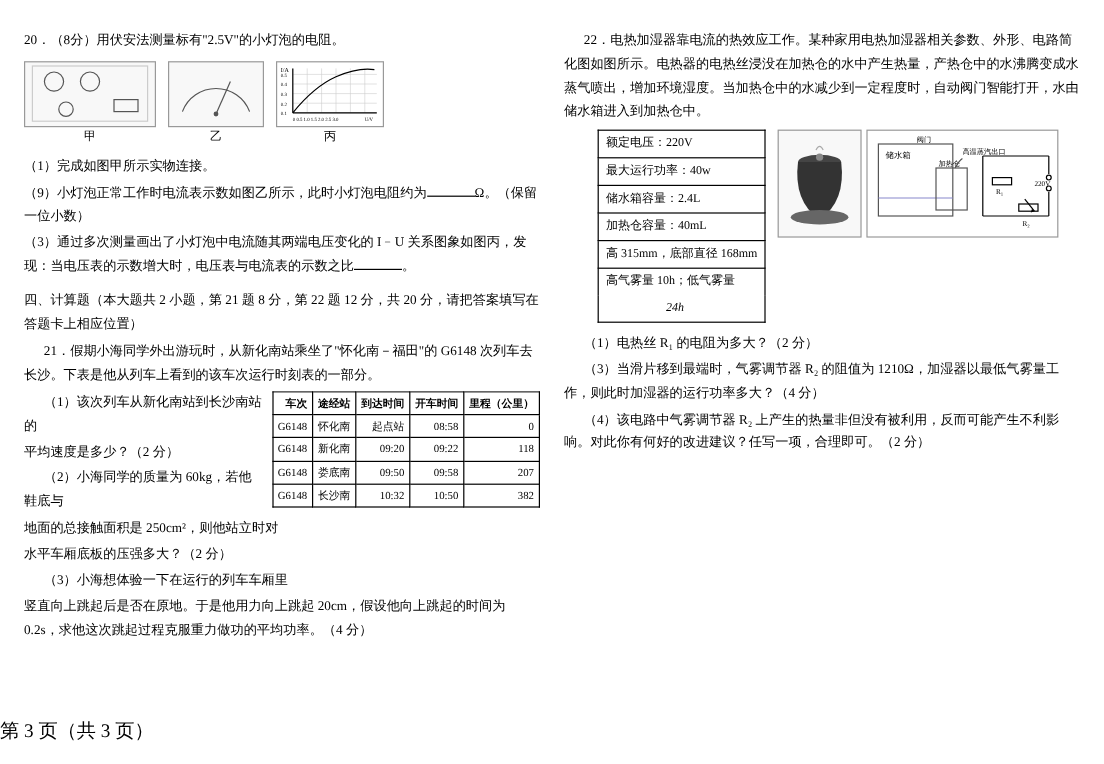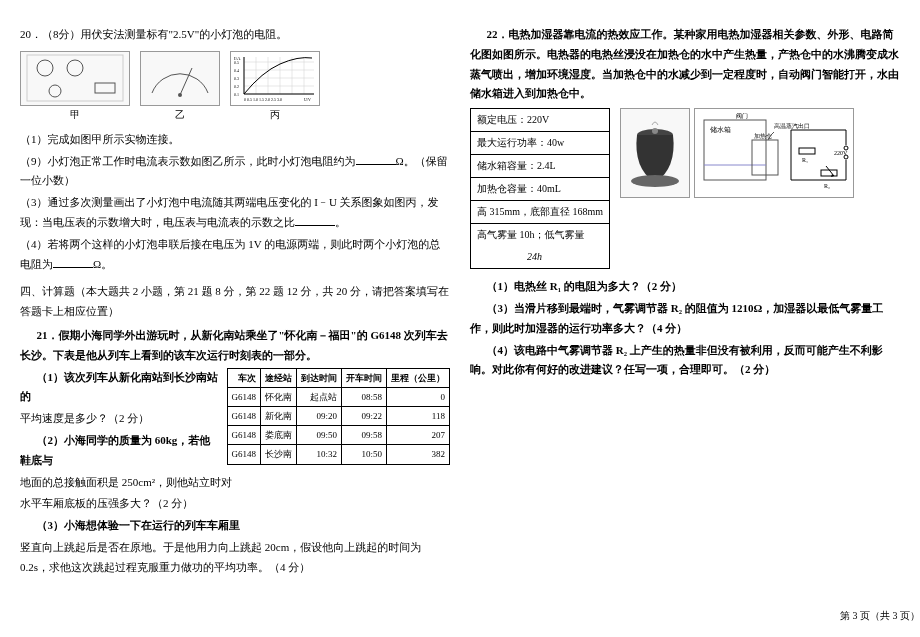--- a/index.html
+++ b/index.html
@@ -16,21 +16,21 @@
     .page {
       display: flex;
       gap: 20px;
       padding: 25px 20px 10px;
     }
     .column {
       flex: 1;
       min-width: 0;
     }
     .q-line { margin-bottom: 2px; }
-    .indent { text-indent: 1.5em; font-weight: bold; }
+    .indent { text-indent: 1.5em; }
     .figure-row {
       display: flex;
       gap: 10px;
       margin: 6px 0;
       justify-content: flex-start;
       align-items: center;
     }
     .figure-box {
       border: 1px solid #999;
       background: #f8f8f8;
@@ -59,35 +59,36 @@
       border: 1px solid #000;
       padding: 1px 4px;
       text-align: right;
       white-space: nowrap;
     }
     .spec-table {
       border-collapse: collapse;
       font-size: 10px;
       float: left;
       margin-right: 6px;
+      margin-left: 28px;
     }
     .spec-table td {
       border: 1px solid #000;
       padding: 2px 6px;
       white-space: nowrap;
     }
     .right-fig-row {
       display: flex;
       align-items: flex-start;
       gap: 4px;
       margin: 4px 0 8px;
     }
     .footer {
-      text-align: right;
-      font-size: 10px;
+      text-align: left;
+      font-size: 16px;
       position: absolute;
       bottom: 12px;
       width: 920px;
     }
     .clear { clear: both; }
     svg { display: block; }
   </style>
 </head>
 <body>
 
@@ -153,23 +154,20 @@
       </div>
     </div>
 
     <div class="q-line">（1）完成如图甲所示实物连接。</div>
     <div class="q-line">
       <span>（9）小灯泡正常工作时电流表示数如图乙所示，此时小灯泡电阻约为</span><span class="blank"></span><span>Ω。（保留一位小数）</span>
     </div>
     <div class="q-line">
       <span>（3）通过多次测量画出了小灯泡中电流随其两端电压变化的 I﹣U 关系图象如图丙，发现：当电压表的示数增大时，电压表与电流表的示数之比</span><span class="blank"></span><span>。</span>
     </div>
-    <div class="q-line">
-      <span>（4）若将两个这样的小灯泡串联后接在电压为 1V 的电源两端，则此时两个小灯泡的总电阻为</span><span class="blank"></span><span>Ω。</span>
-    </div>
 
     <div class="section-title">四、计算题（本大题共 2 小题，第 21 题 8 分，第 22 题 12 分，共 20 分，请把答案填写在答题卡上相应位置）</div>
 
     <div class="q-line indent">21．假期小海同学外出游玩时，从新化南站乘坐了"怀化南－福田"的 G6148 次列车去长沙。下表是他从列车上看到的该车次运行时刻表的一部分。</div>
 
     <div style="overflow:hidden;">
       <table class="train-table">
         <tbody>
             <tr>
           <th>车次</th>

